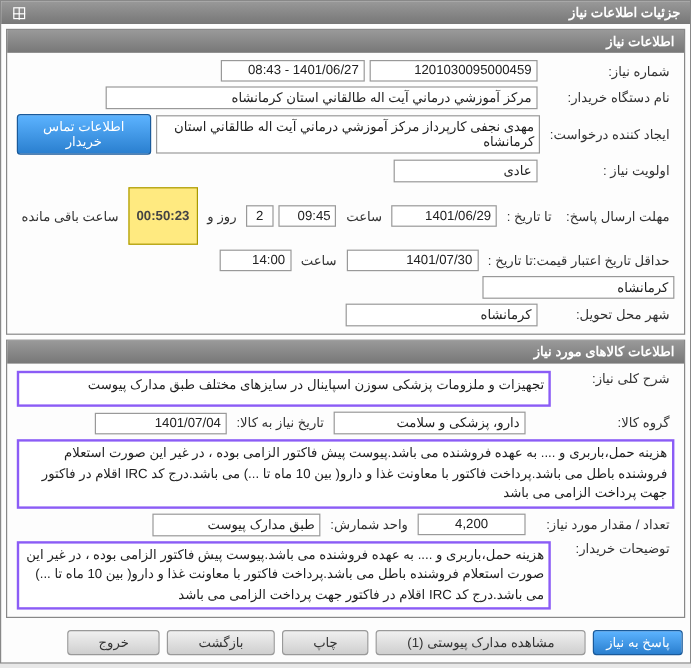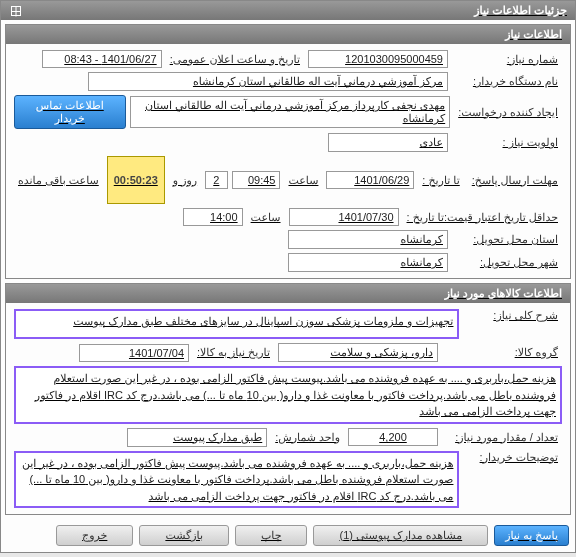--- a/index.html
+++ b/index.html
@@ -101,35 +101,34 @@
   }
   .hdr-icon::before, .hdr-icon::after{
     content:''; position:absolute; background:#fff; width:10px; height:1px; top:4px; left:-1px;
   }
   .hdr-icon::after{ transform: rotate(90deg);}
   .row-group{ padding:4px 2px;}
 </style>
 </head>
 <body>
 
-<div class="panel" style="margin:0;text-decoration:underline;">
+<div class="panel" style="margin:0;">
   <div class="panel-header">
     <span>جزئیات اطلاعات نیاز</span>
     <span class="hdr-icon"></span>
   </div>
 
   <div class="panel">
     <div class="panel-header">
       <span>اطلاعات نیاز</span>
     </div>
     <div class="row-group">
       <div class="form-row">
         <span class="label" style="width:110px">شماره نیاز:</span>
         <span class="input-box" style="width:140px">1201030095000459</span>
-        <span class="label">تاریخ و ساعت اعلان عمومی:</span>
         <span class="input-box" style="width:120px">1401/06/27 - 08:43</span>
       </div>
       <div class="form-row">
         <span class="label" style="width:110px">نام دستگاه خریدار:</span>
         <span class="input-box w-long">مرکز آموزشي درماني آیت اله طالقاني استان کرمانشاه</span>
       </div>
       <div class="form-row">
         <span class="label" style="width:110px">ایجاد کننده درخواست:</span>
         <span class="input-box w-long">مهدی نجفی کارپرداز مرکز آموزشي درماني آیت اله طالقاني استان کرمانشاه</span>
         <button class="btn-blue">اطلاعات تماس خریدار</button>
@@ -150,21 +149,20 @@
         <span class="label">ساعت باقی مانده</span>
       </div>
       <div class="form-row">
         <span class="label" style="width:110px">حداقل تاریخ اعتبار قیمت:</span>
         <span class="label">تا تاریخ :</span>
         <span class="input-box w-med">1401/07/30</span>
         <span class="label">ساعت</span>
         <span class="input-box w-short">14:00</span>
       </div>
       <div class="form-row">
-        <span class="label" style="width:110px">استان محل تحویل:</span>
         <span class="input-box" style="width:160px">کرمانشاه</span>
       </div>
       <div class="form-row">
         <span class="label" style="width:110px">شهر محل تحویل:</span>
         <span class="input-box" style="width:160px">کرمانشاه</span>
       </div>
     </div>
   </div>
 
   <div class="panel">

